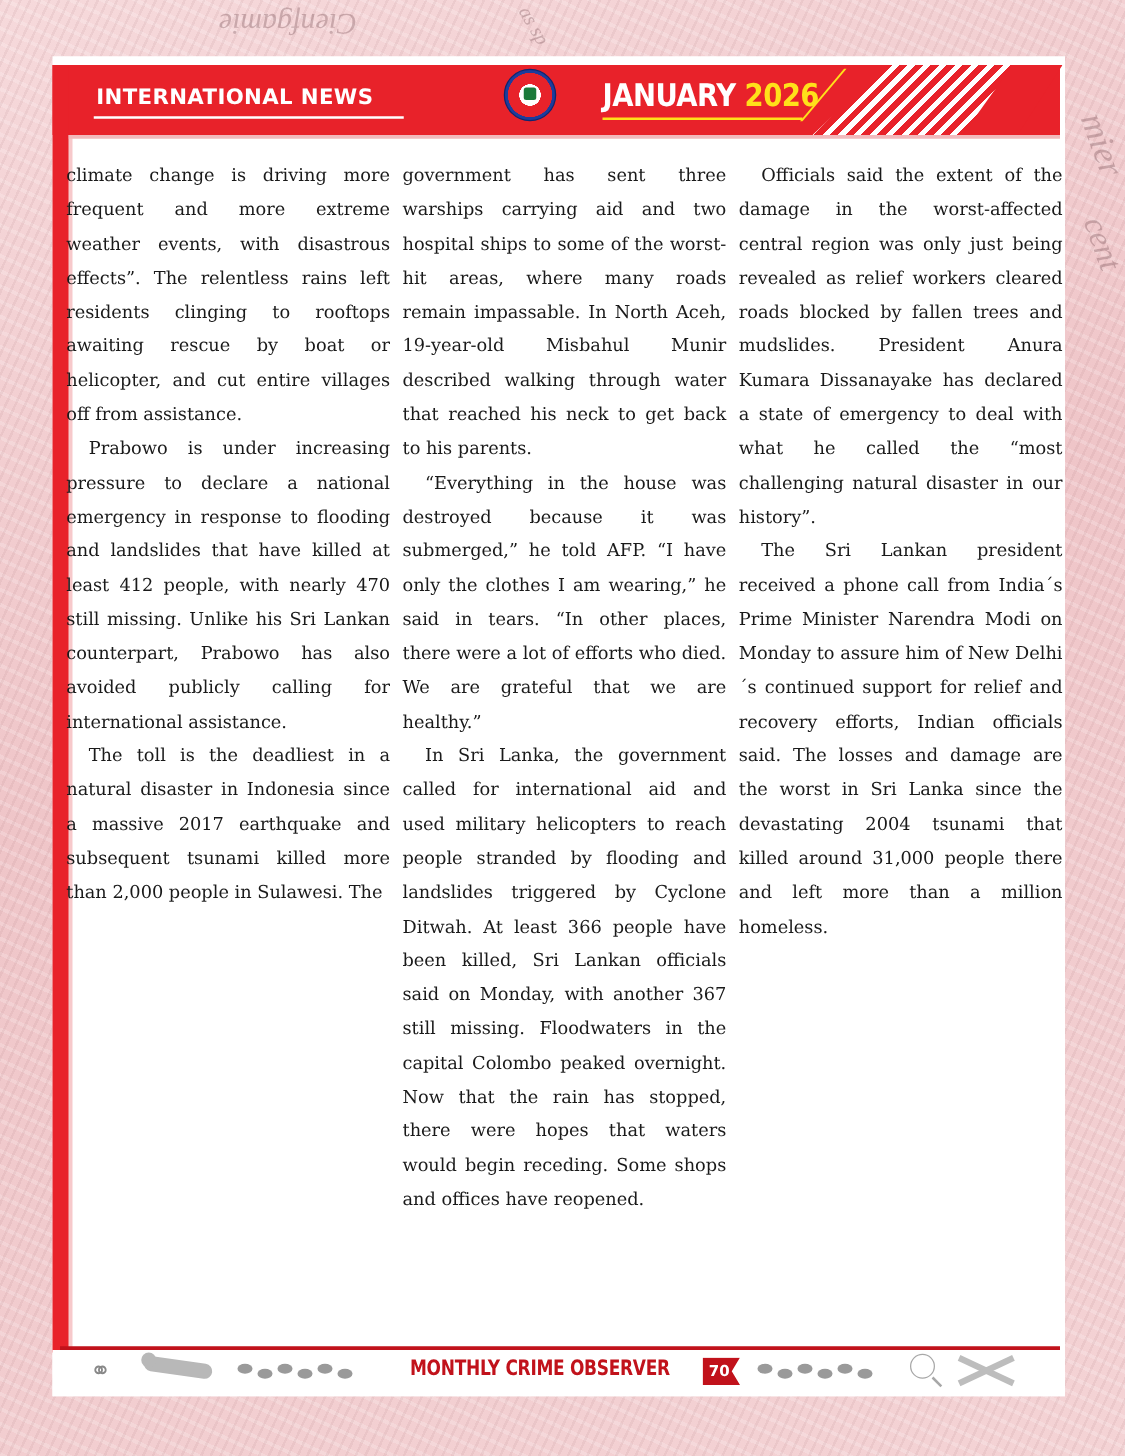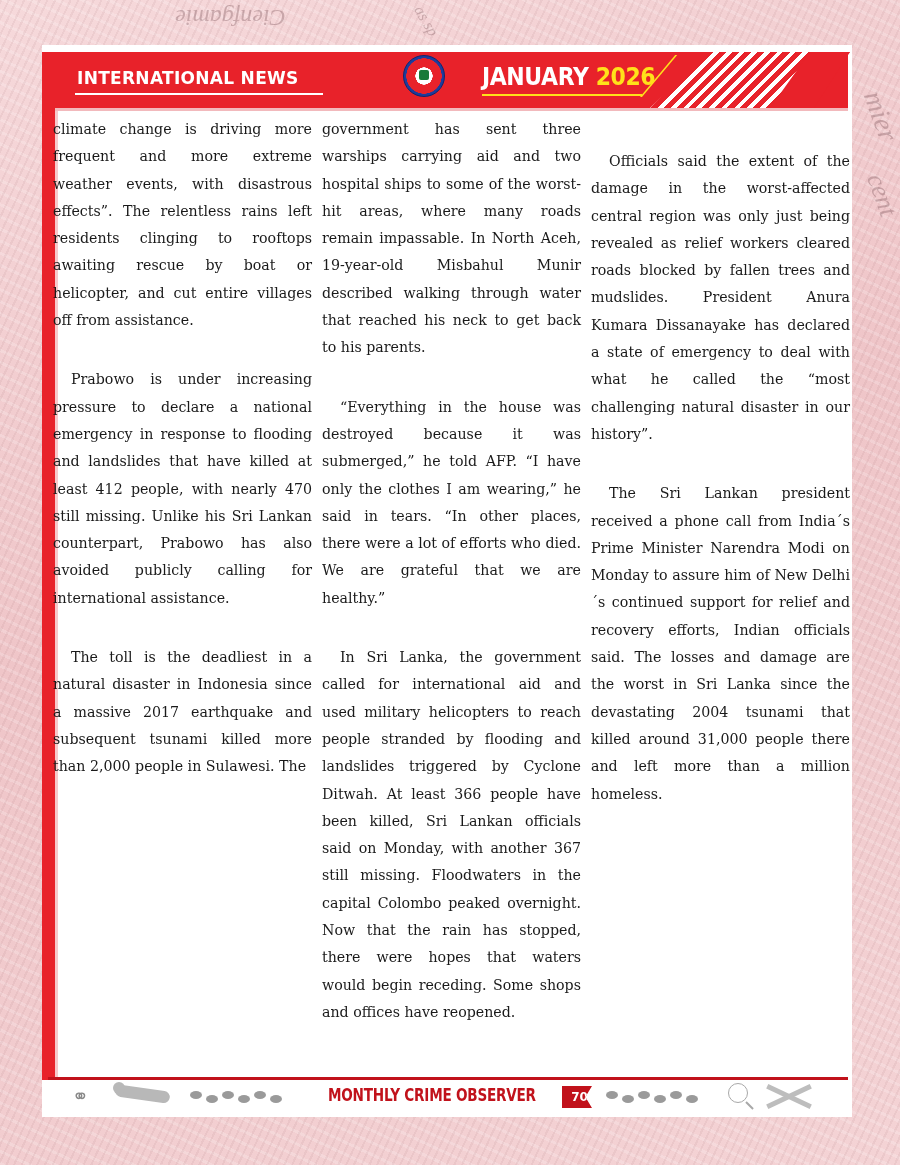--- a/index.html
+++ b/index.html
@@ -83,45 +83,44 @@
     background: #e8222a;
     clip-path: polygon(50% 0, 100% 0, 55% 100%, 0 100%);
   }
   .header-bottom-line {
     position: absolute; left: 55px; top: 108px; width: 793px; height: 3px;
     background: #f2b9bc;
   }
 
   
   .col {
-    position: absolute; top: 116px; width: 259px;
+    position: absolute; top: 128px; width: 259px;
     font-family: "DejaVu Serif", serif; font-size: 14.2px; line-height: 27.3px;
     color: #1a1a1a; text-align: justify;
   }
   .col p { margin: 0; }
-  .col p.indent { text-indent: 18px; margin-top: 32px; }
+  .col p.indent { text-indent: 18px; }
   .col1 { left: 53px; }
   .col2 { left: 322px; }
   .col3 { left: 591px; }
 
   
   .footer-line {
     position: absolute; left: 48px; top: 1077px; width: 800px; height: 3px; background: #c1121b;
   }
   .footer-title {
     position: absolute; left: 328px; top: 1085px;
     font-family: "DejaVu Sans", sans-serif; font-weight: bold; font-size: 17px;
     color: #c1121b; letter-spacing: -0.3px; transform: scaleX(0.8); transform-origin: left;
   }
   .page-tag {
     position: absolute; left: 562px; top: 1086px; width: 30px; height: 22px;
     background: #c1121b; color: #ffffff; font-family: "DejaVu Sans", sans-serif;
     font-weight: bold; font-size: 12px; line-height: 22px; padding-left: 5px;
     clip-path: polygon(0 0, 100% 0, 78% 50%, 100% 100%, 0 100%);
-    text-align: center;
   }
   .ficon { position: absolute; color: #9a9a9a; font-family: "DejaVu Sans", sans-serif; }
   .ficon.cuffs { left: 72px; top: 1084px; font-size: 20px; color: #888; }
   .ficon.body { left: 105px; top: 1082px; width: 75px; height: 26px; }
   .ficon.body::before {
     content: ""; position: absolute; left: 10px; top: 6px; width: 55px; height: 12px;
     background: #b8b8b8; border-radius: 6px; transform: rotate(8deg);
   }
   .ficon.body::after {
     content: ""; position: absolute; left: 8px; top: 0px; width: 12px; height: 12px;

